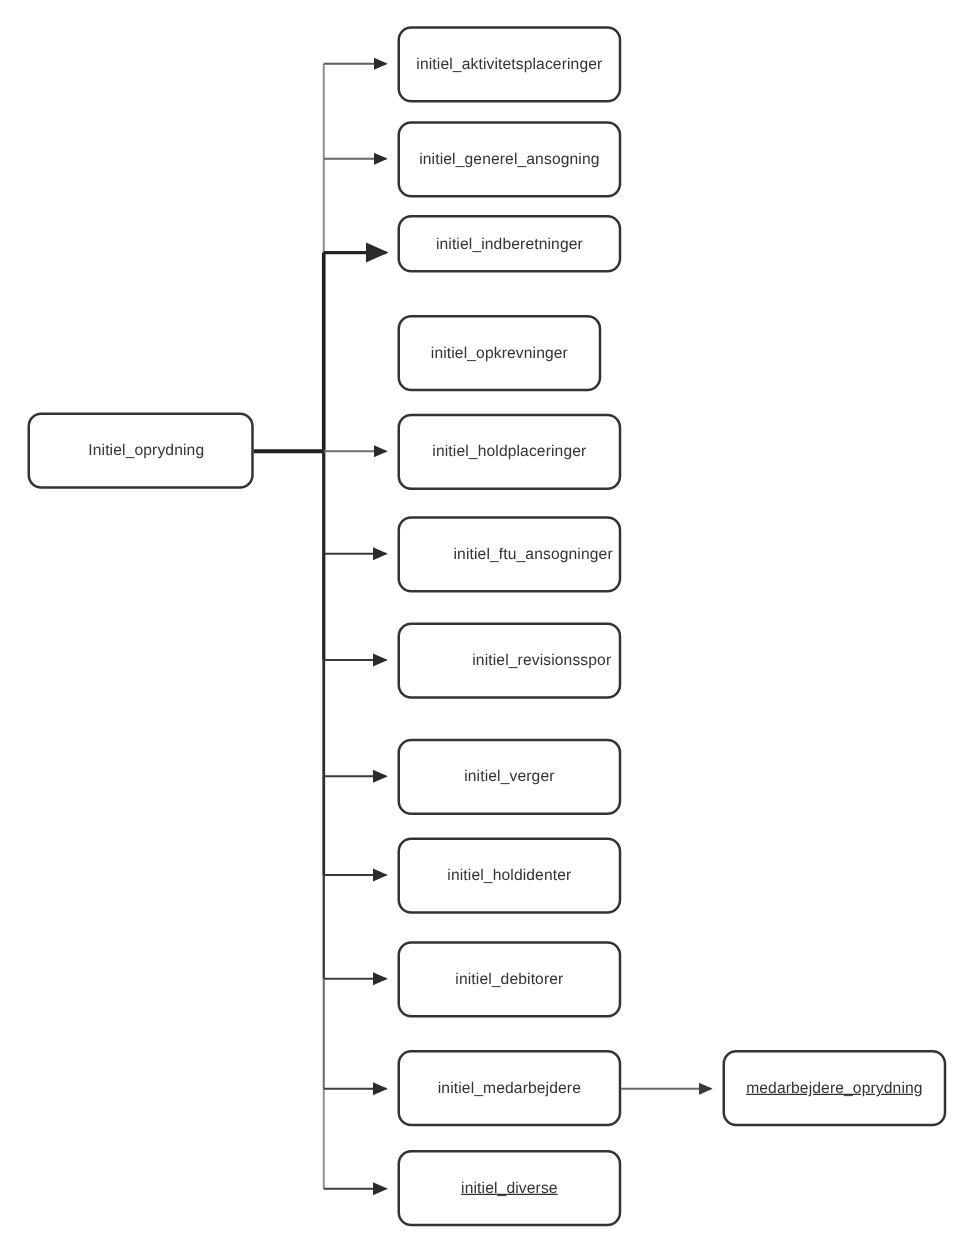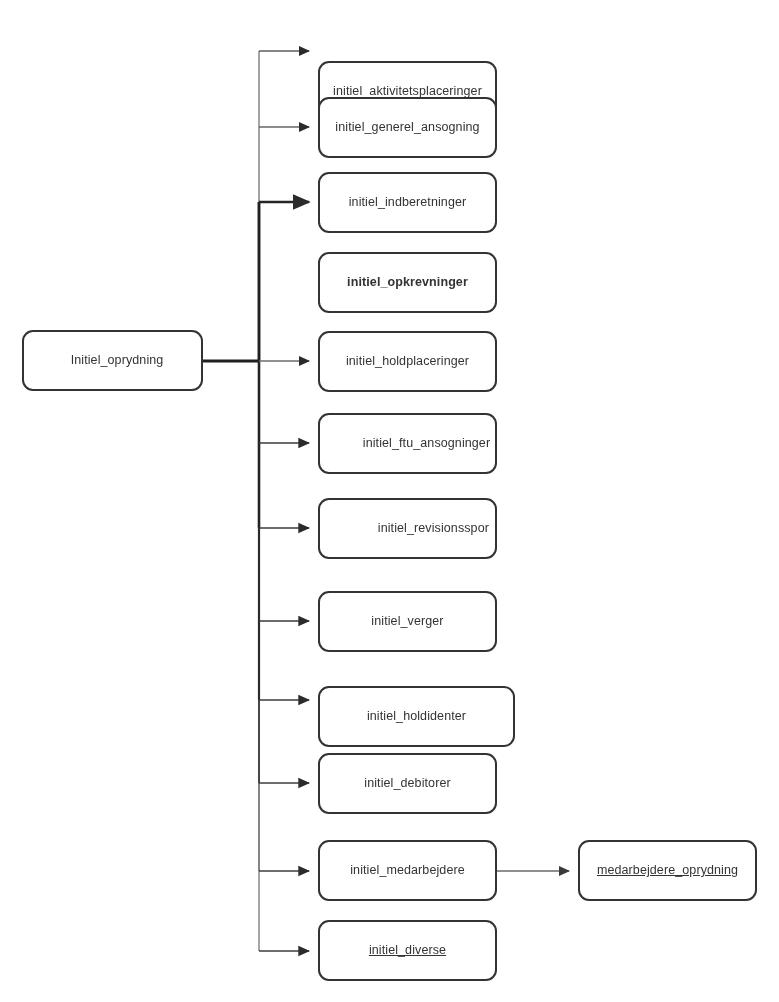--- a/index.html
+++ b/index.html
@@ -96,53 +96,53 @@
 
     <g>
       <path d="M 497 871 L 569 871" stroke="#6a6a6a" stroke-width="1.6" fill="none" marker-end="url(#arrow-mid)"></path>
     </g>
   </svg>
 
   <div class="node" style="left:22px; top:330px; width:181px; height:61px;padding-left:15px;">
     <span class="node-label">Initiel_oprydning</span>
   </div>
 
-  <div class="node" style="left:318px; top:21px; width:179px; height:61px;margin-top:40px;">
+  <div class="node" style="left:318px; top:21px; width:179px; height:61px;">
     <span class="node-label">initiel_aktivitetsplaceringer</span>
   </div>
 
   <div class="node" style="left:318px; top:97px; width:179px; height:61px;">
     <span class="node-label">initiel_generel_ansogning</span>
   </div>
 
-  <div class="node" style="left:318px; top:172px; width:179px; height:61px;">
+  <div class="node" style="left:318px; top:172px; width:179px; height:46px;">
     <span class="node-label">initiel_indberetninger</span>
   </div>
 
-  <div class="node" style="left:318px; top:252px; width:179px; height:61px;font-weight:bold;">
+  <div class="node" style="left:318px; top:252px; width:163px; height:61px;">
     <span class="node-label">initiel_opkrevninger</span>
   </div>
 
   <div class="node" style="left:318px; top:331px; width:179px; height:61px;">
     <span class="node-label">initiel_holdplaceringer</span>
   </div>
 
   <div class="node" style="left:318px; top:413px; width:179px; height:61px;padding-left:44px;">
     <span class="node-label">initiel_ftu_ansogninger</span>
   </div>
 
   <div class="node" style="left:318px; top:498px; width:179px; height:61px;justify-content:flex-end;">
     <span class="node-label">initiel_revisionsspor</span>
   </div>
 
   <div class="node" style="left:318px; top:591px; width:179px; height:61px;">
     <span class="node-label">initiel_verger</span>
   </div>
 
-  <div class="node" style="left:318px; top:670px; width:197px; height:61px;margin-top:16px;">
+  <div class="node" style="left:318px; top:670px; width:179px; height:61px;">
     <span class="node-label">initiel_holdidenter</span>
   </div>
 
   <div class="node" style="left:318px; top:753px; width:179px; height:61px;">
     <span class="node-label">initiel_debitorer</span>
   </div>
 
   <div class="node" style="left:318px; top:840px; width:179px; height:61px;">
     <span class="node-label">initiel_medarbejdere</span>
   </div>

